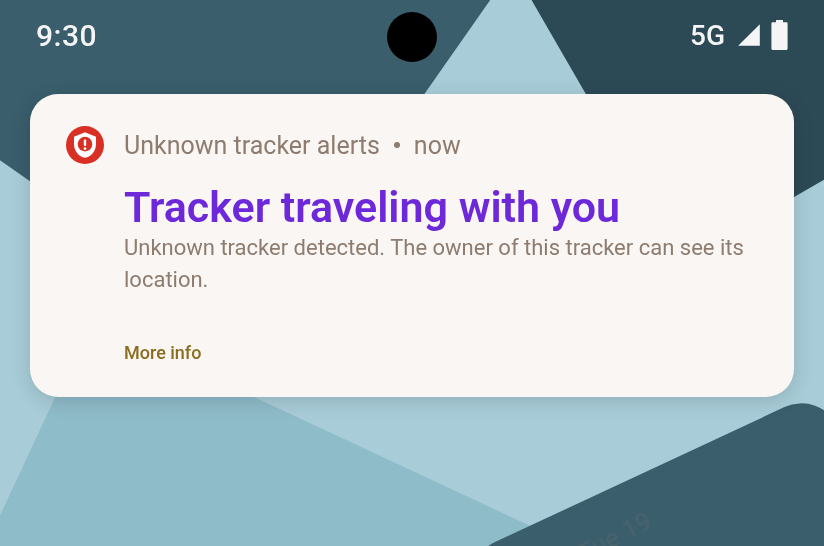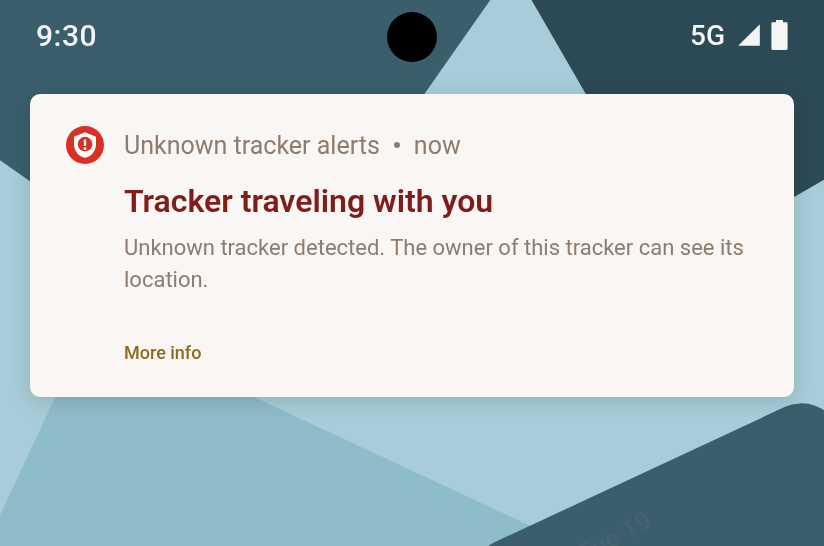--- a/index.html
+++ b/index.html
@@ -97,21 +97,21 @@
   }
   .signal-icon svg, .battery-icon svg {
     display: block;
   }
   .notification-card {
     position: absolute;
     top: 94px;
     left: 30px;
     right: 30px;
     background: #faf6f3;
-    border-radius: 10px;
+    border-radius: 28px;
     padding: 32px 36px 34px 36px;
     box-shadow: 0 4px 20px rgba(0,0,0,0.15);
     z-index: 5;
   }
   .notif-header {
     display: flex;
     align-items: center;
     gap: 20px;
   }
   .notif-icon {
@@ -135,24 +135,23 @@
     width: 6px;
     height: 6px;
     background: #8d7c6f;
     border-radius: 50%;
   }
   .notif-body {
     padding-left: 58px;
     margin-top: 18px;
   }
   .notif-title {
-    font-size: 32px;
+    font-size: 43px;
     font-weight: 600;
-    color: #7f1d1d;
-    margin-bottom: 12px;
+    color: #6d28d9;
   }
   .notif-text {
     font-size: 22px;
     line-height: 1.45;
     color: #8d7c6f;
   }
   .notif-action {
     padding-left: 58px;
     margin-top: 46px;
     font-size: 18px;

